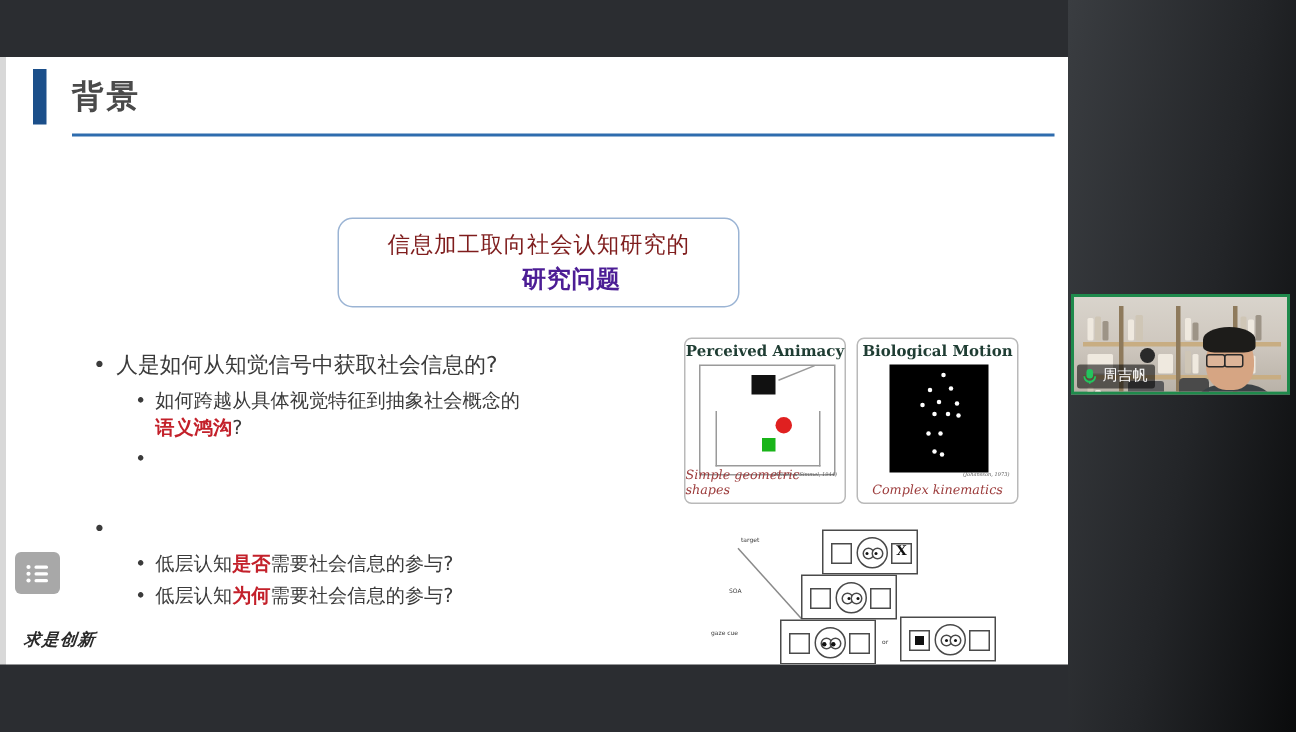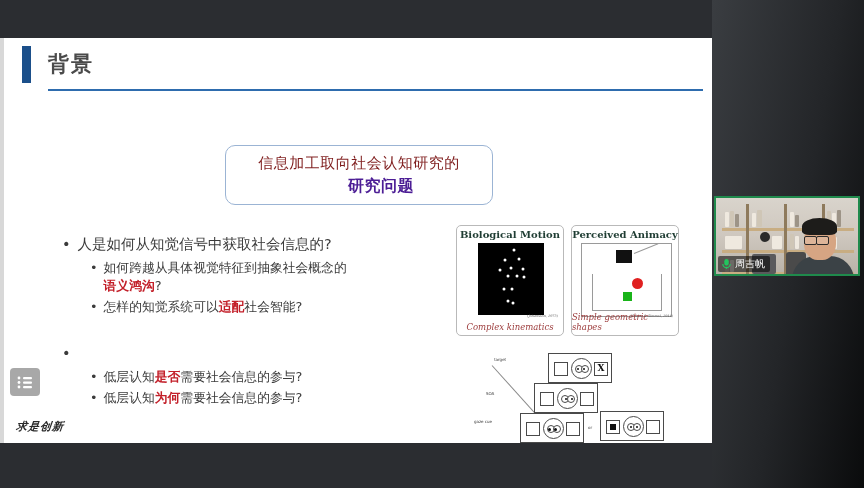--- a/index.html
+++ b/index.html
@@ -7,21 +7,21 @@
   .app{position:relative;width:864px;height:488px;background:#2b2d31;}
 
   
   .topbar{position:absolute;left:0;top:0;width:712px;height:38px;background:#2b2d31;}
   .bottombar{position:absolute;left:0;top:443px;width:712px;height:45px;background:#2b2d31;}
   .leftedge{position:absolute;left:0;top:0;width:4px;height:488px;background:#d8d8d8;}
 
   
   .rightcol{position:absolute;left:712px;top:0;width:152px;height:488px;
             background:linear-gradient(100deg,#3a3d41 0%,#232528 55%,#0a0b0c 100%);}
-  .video-tile{position:absolute;left:714px;top:196px;width:146px;height:80px;
+  .video-tile{position:absolute;left:714px;top:196px;width:146px;height:67px;
               border:2px solid #1f8a4c;box-sizing:border-box;overflow:hidden;background:#b9b3ab;}
   .vid-room{position:absolute;inset:0;background:linear-gradient(180deg,#d9d4cc 0%,#cfc8bf 48%,#b9b2a8 100%);}
   .shelf{position:absolute;background:#c8ad82;}
   .shelf-v{position:absolute;background:#8e7a5c;width:3px;}
   .book{position:absolute;background:#efe9df;border-radius:1px;}
   .book.d{background:#cfc6b6;}
   .book.e{background:#9d9487;}
   .deskchair{position:absolute;background:#4a4a4a;border-radius:3px 3px 1px 1px;}
   .monitor{position:absolute;background:#5a5a5c;border-radius:2px;}
   .person-head{position:absolute;background:#d6a583;border-radius:48% 48% 42% 42%;}
@@ -140,40 +140,52 @@
         <div class="b1">
           <span class="dot">•</span>
           <span>人是如何从知觉信号中获取社会信息的?</span>
         </div>
         <div class="b2">
           <span class="dot">•</span>
           <span><span>如何跨越从具体视觉特征到抽象社会概念的</span><br><span class="hl">语义鸿沟</span><span>?</span></span>
         </div>
         <div class="b2">
           <span class="dot">•</span>
-          <span><span>怎样的知觉系统可以</span><span class="hl">适配</span><span>社会智能?</span></span>
         </div>
       </div>
 
       <div class="grp2">
         <div class="b1">
           <span class="dot">•</span>
         </div>
         <div class="b2">
           <span class="dot">•</span>
           <span><span>低层认知</span><span class="hl">是否</span><span>需要社会信息的参与?</span></span>
         </div>
         <div class="b2">
           <span class="dot">•</span>
           <span><span>低层认知</span><span class="hl">为何</span><span>需要社会信息的参与?</span></span>
         </div>
       </div>
     </div>
 
     <div class="panels">
+
+      <div class="panel">
+        <h4>Perceived Animacy</h4>
+        <div class="anim-stage">
+          <div class="sq-black"></div>
+          <div class="room-line"></div>
+          <div class="door"></div>
+          <div class="dot-red"></div>
+          <div class="sq-green"></div>
+        </div>
+        <div class="cite">(Heider &amp; Simmel, 1944)</div>
+        <div class="cap">Simple geometric shapes</div>
+      </div>
 
       <div class="panel">
         <h4>Biological Motion</h4>
         <div class="bio-stage">
           <svg viewBox="0 0 66 72" width="66" height="72">
             <g fill="#fff">
               <circle cx="36" cy="7" r="1.5"></circle>
               <circle cx="27" cy="17" r="1.5"></circle>
               <circle cx="41" cy="16" r="1.5"></circle>
               <circle cx="22" cy="27" r="1.5"></circle>
@@ -185,33 +197,20 @@
               <circle cx="26" cy="46" r="1.5"></circle>
               <circle cx="34" cy="46" r="1.5"></circle>
               <circle cx="30" cy="58" r="1.5"></circle>
               <circle cx="35" cy="60" r="1.5"></circle>
             </g>
           </svg>
         </div>
         <div class="cite">(Johansson, 1973)</div>
         <div class="cap">Complex kinematics</div>
       </div>
-
-      <div class="panel">
-        <h4>Perceived Animacy</h4>
-        <div class="anim-stage">
-          <div class="sq-black"></div>
-          <div class="room-line"></div>
-          <div class="door"></div>
-          <div class="dot-red"></div>
-          <div class="sq-green"></div>
-        </div>
-        <div class="cite">(Heider &amp; Simmel, 1944)</div>
-        <div class="cap">Simple geometric shapes</div>
-      </div>
     </div>
 
     <div class="gaze">
       <div class="arrowline"></div>
 
       <span class="glabel" style="left:24px;top:6px;">target</span>
       <span class="glabel" style="left:16px;top:40px;">SOA</span>
       <span class="glabel" style="left:4px;top:68px;">gaze
 cue</span>
 

